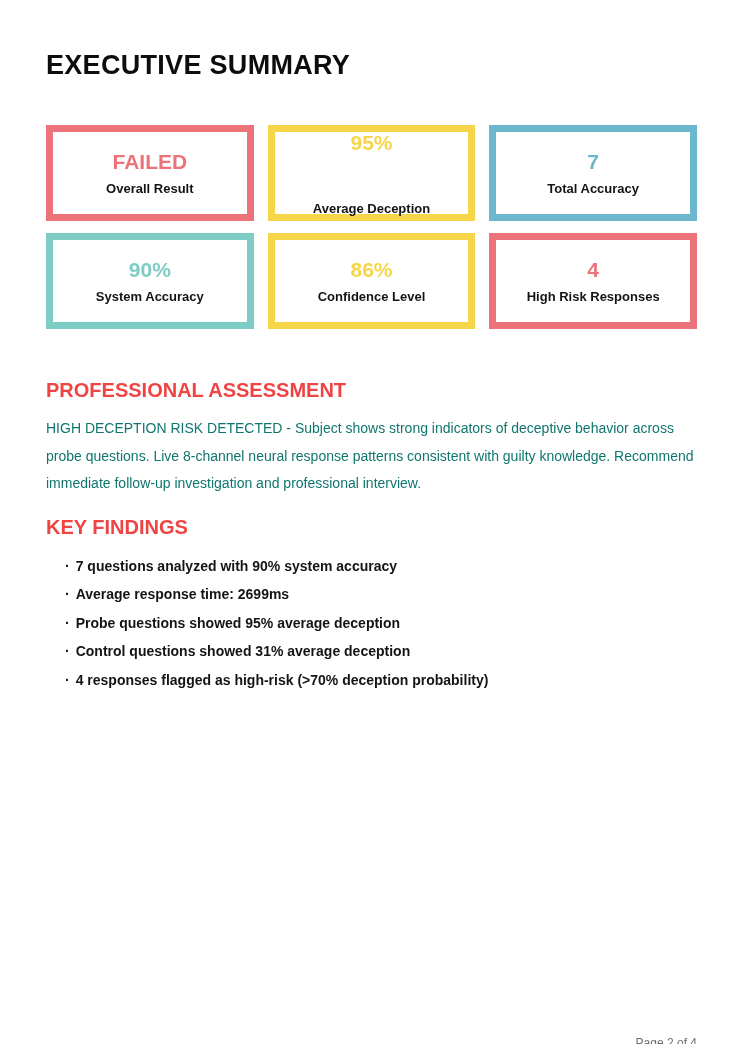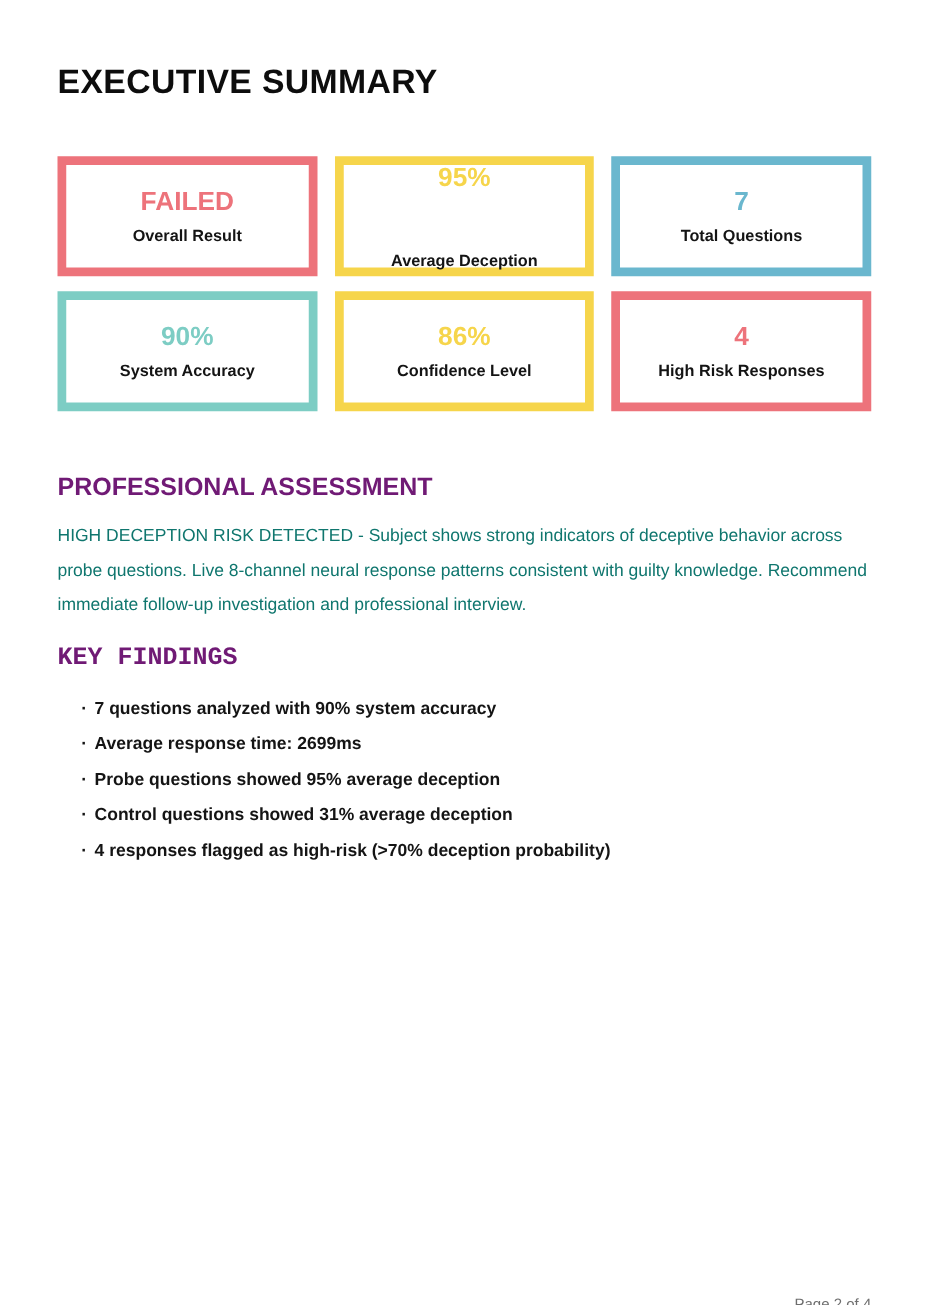--- a/index.html
+++ b/index.html
@@ -52,32 +52,32 @@
     line-height: 13px;
     font-weight: bold;
     color: #141414;
     text-align: right;
   }
   .section-heading {
     margin: 0;
     font-size: 20px;
     line-height: 20px;
     font-weight: bold;
-    color: #701a75;
+    color: #ef4444;
   }
   .assessment-heading { margin-top: 51px; }
   .assessment-body {
     margin: 15px 0 0 0;
     max-width: 648px;
     font-size: 14px;
     line-height: 27.5px;
     font-weight: normal;
     color: #0f766e;
   }
-  .findings-heading { margin-top: 19px; font-family: Liberation Mono, monospace; }
+  .findings-heading { margin-top: 19px; }
   .findings-list {
     margin: 22px 0 0 0;
     padding: 0 0 0 19px;
     list-style: none;
   }
   .finding-item {
     font-size: 14px;
     line-height: 14.5px;
     font-weight: bold;
     color: #141414;
@@ -113,21 +113,21 @@
       <div class="card-label">Overall Result</div>
     </div>
 
     <div class="card" style="border-color: rgb(246, 213, 75); gap: 39px;">
       <div class="card-value" style="color: rgb(246, 213, 75);">95%</div>
       <div class="card-label">Average Deception</div>
     </div>
 
     <div class="card" style="border-color: rgb(106, 183, 206);">
       <div class="card-value" style="color: rgb(106, 183, 206);">7</div>
-      <div class="card-label">Total Questions</div>
+      <div class="card-label">Total Accuracy</div>
     </div>
 
     <div class="card" style="border-color: rgb(125, 205, 196);">
       <div class="card-value" style="color: rgb(125, 205, 196);">90%</div>
       <div class="card-label">System Accuracy</div>
     </div>
 
     <div class="card" style="border-color: rgb(246, 213, 75);">
       <div class="card-value" style="color: rgb(246, 213, 75);">86%</div>
       <div class="card-label">Confidence Level</div>

